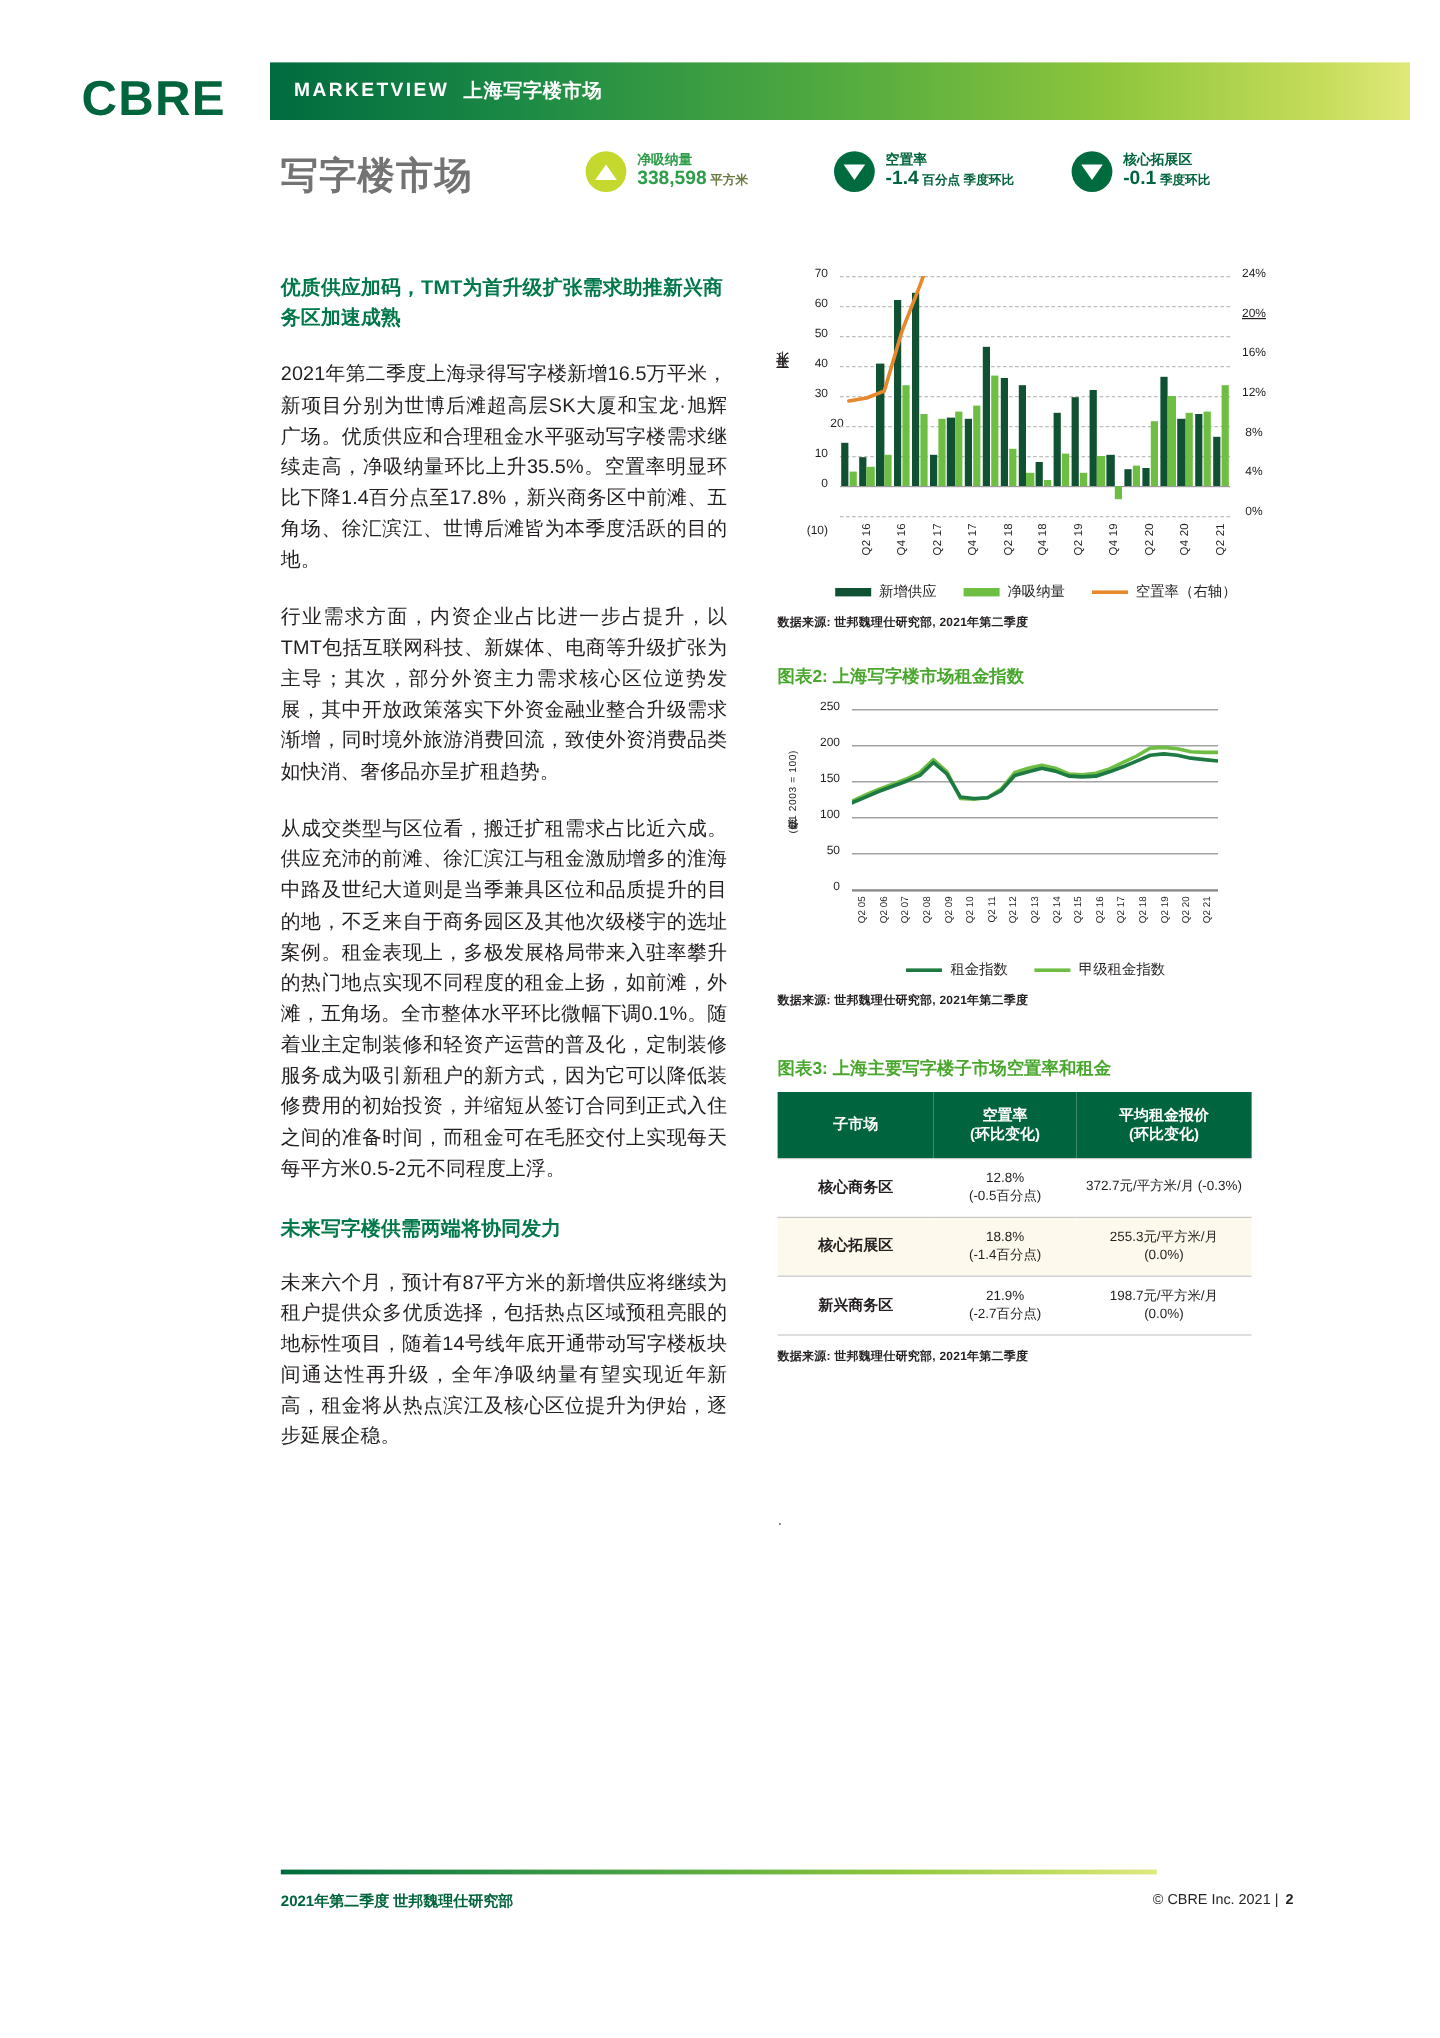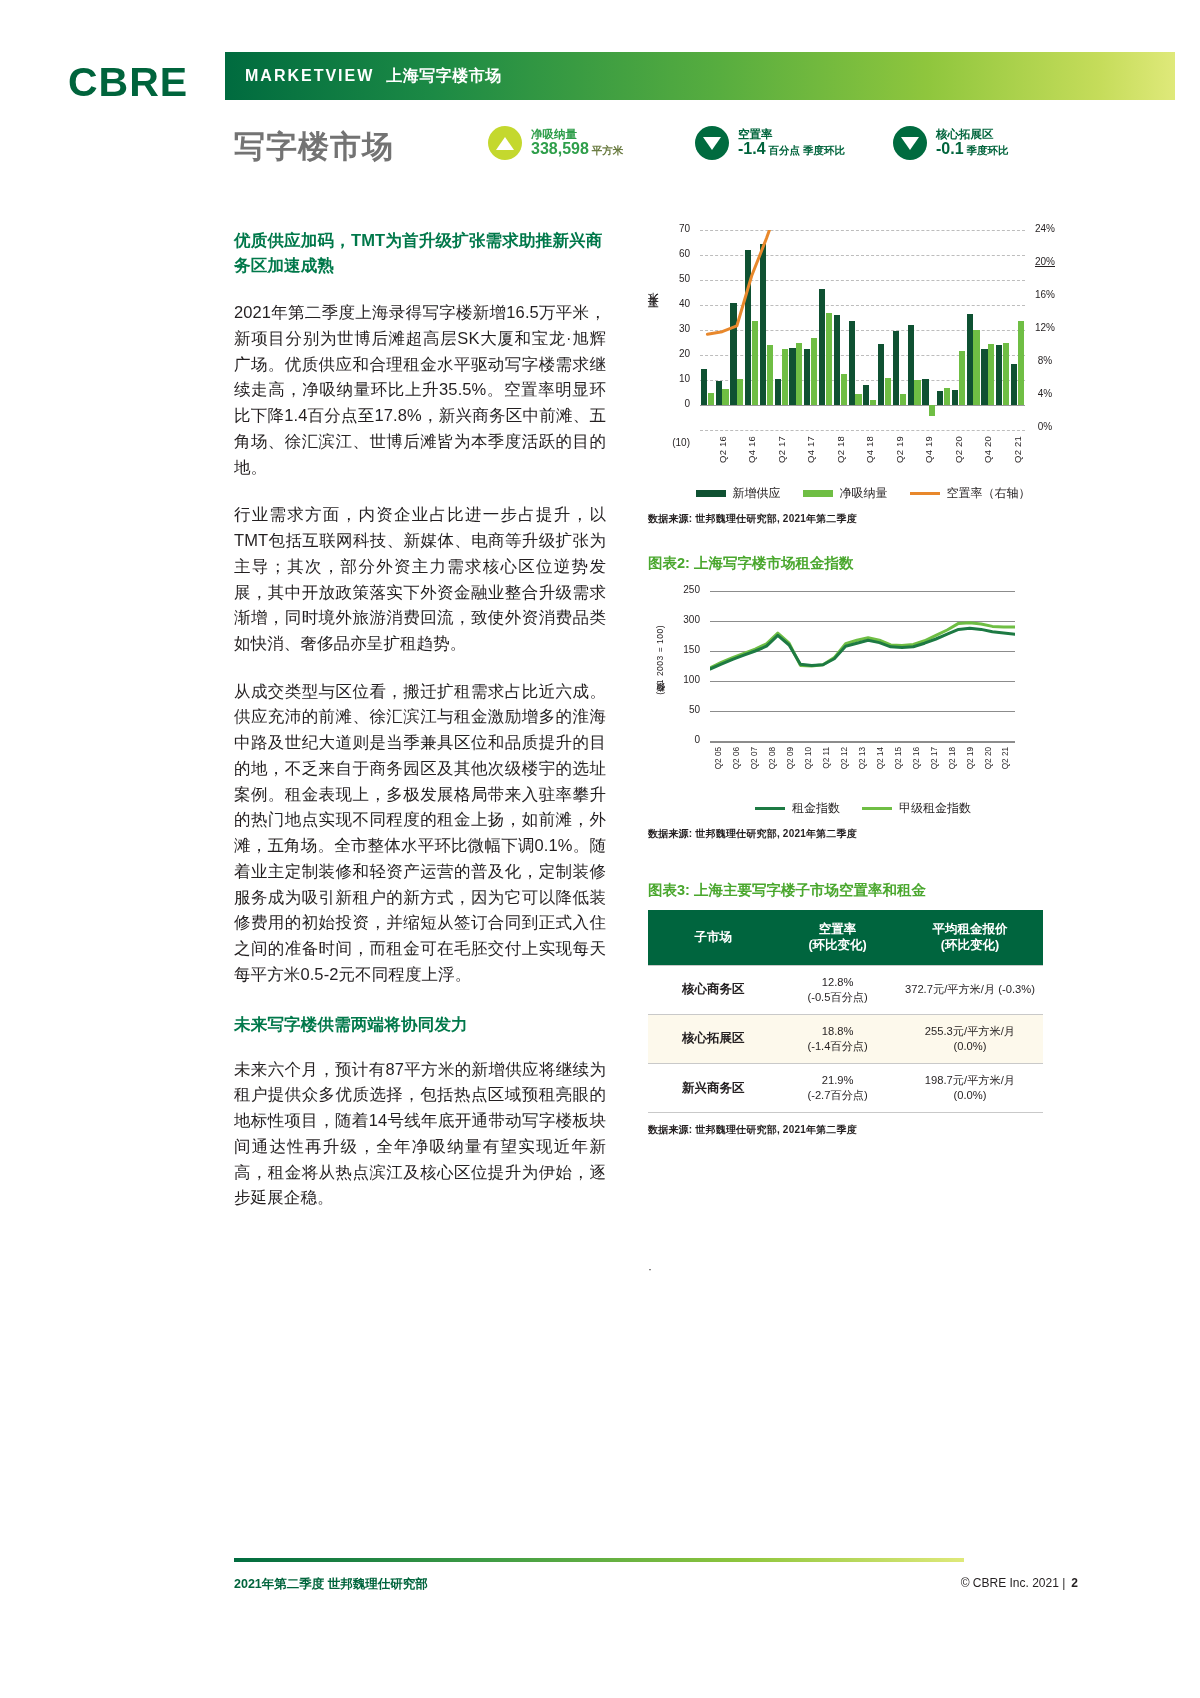--- a/index.html
+++ b/index.html
@@ -224,21 +224,21 @@
 
   <div class="chart-box">
     <div class="c1">
       <div class="ylab-left">万平方米</div>
       <div id="c1-yl">
           <div class="axl" style="left: 14px; top: -1px;">70</div>
           <div class="axl" style="left: 14px; top: 24px;">60</div>
           <div class="axl" style="left: 14px; top: 49px;">50</div>
           <div class="axl" style="left: 14px; top: 74px;">40</div>
           <div class="axl" style="left: 14px; top: 99px;">30</div>
-          <div class="axl" style="left: 14px; top: 124px;">20</div>
+          <div class="axl" style="left: 27px; top: 124px;">20</div>
           <div class="axl" style="left: 14px; top: 149px;">10</div>
           <div class="axl" style="left: 14px; top: 174px;">0</div>
           <div class="axl" style="left: 14px; top: 213px;">(10)</div>
         </div>
       <div id="c1-yr">
           <div class="axr" style="left: 382px; top: -1px;">24%</div>
           <div class="axr" style="left: 382px; top: 32px; text-decoration: underline;">20%</div>
           <div class="axr" style="left: 382px; top: 65px;">16%</div>
           <div class="axr" style="left: 382px; top: 98px;">12%</div>
           <div class="axr" style="left: 382px; top: 131px;">8%</div>
@@ -390,21 +390,21 @@
     </div>
     <div class="source">数据来源: 世邦魏理仕研究部, 2021年第二季度</div>
   </div>
 
   <div class="chart-box" style="margin-top:28px">
     <div class="chart-title">图表2: 上海写字楼市场租金指数</div>
     <div class="c2">
       <div class="ylab-left">指数 (Q1 2003 = 100)</div>
       <div id="c2-yl">
           <div class="axl" style="left: 22px; top: 1px;">250</div>
-          <div class="axl" style="left: 22px; top: 31px;">300</div>
+          <div class="axl" style="left: 22px; top: 31px;">200</div>
           <div class="axl" style="left: 22px; top: 61px;">150</div>
           <div class="axl" style="left: 22px; top: 91px;">100</div>
           <div class="axl" style="left: 22px; top: 121px;">50</div>
           <div class="axl" style="left: 22px; top: 151px;">0</div>
         </div>
       <div class="plot2" id="c2-plot">
           <div class="gl2" style="top: 0px;"></div>
           <div class="gl2" style="top: 30px;"></div>
           <div class="gl2" style="top: 60px;"></div>
           <div class="gl2" style="top: 90px;"></div>

